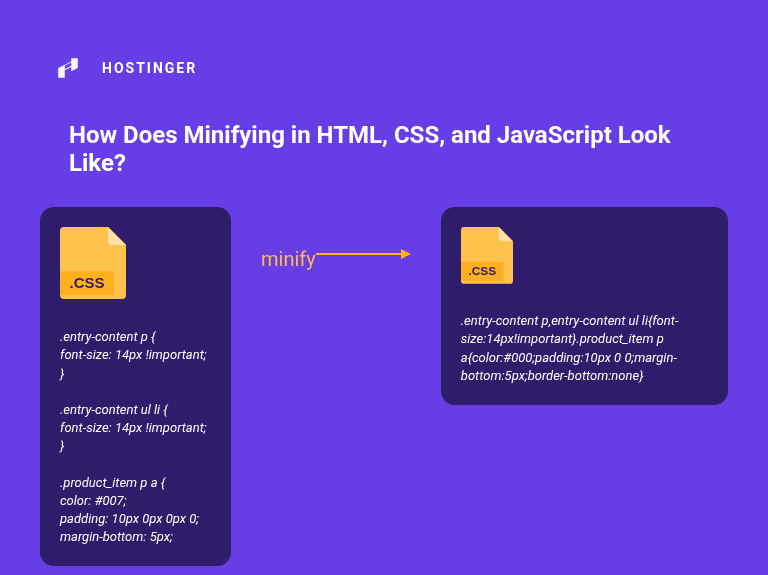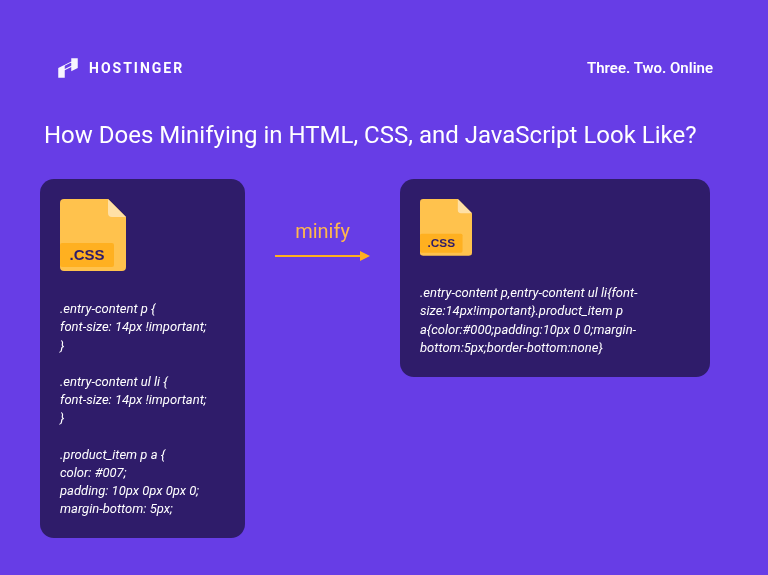--- a/index.html
+++ b/index.html
@@ -12,38 +12,38 @@
   }
   .header {
     display: flex;
     justify-content: space-between;
     align-items: center;
     padding: 55px 55px 0 55px;
   }
   .logo {
     display: flex;
     align-items: center;
-    gap: 8px;
+    gap: 21px;
     color: #fff;
   }
   .logo-text {
     font-weight: 700;
     letter-spacing: 2px;
     font-size: 14px;
   }
   .tagline {
     color: #fff;
     font-weight: 600;
     font-size: 15px;
   }
   .title {
     color: #fff;
-    font-weight: 400;
+    font-weight: 700;
     font-size: 24px;
-    padding: 40px 55px 30px 44px;
+    padding: 40px 55px 30px 69px;
   }
   .main {
     display: flex;
     align-items: flex-start;
     padding: 0 40px;
     gap: 30px;
   }
   .card {
     background: #2f1c6a;
     border-radius: 14px;
@@ -65,22 +65,21 @@
     margin-bottom: 20px;
   }
   .code {
     font-family: inherit;
     white-space: pre-wrap;
     word-break: break-word;
     font-style: italic;
   }
   .arrow-col {
     display: flex;
-    flex-direction: column;
-    align-items: center;
+    flex-direction: row;
     padding-top: 40px;
   }
   .arrow-label {
     color: #ffb84d;
     font-size: 20px;
     margin-bottom: 6px;
   }
   .arrow {
     width: 95px;
     height: 14px;
@@ -89,21 +88,20 @@
 </head>
 <body>
 
 <div class="header">
   <div class="logo">
     <svg width="26" height="26" viewBox="0 0 24 24" fill="#fff">
       <path d="M3 3h6v7l6-3V3h6v9l-6 3v-4l-6 3v7H3v-9l6-3v4l6-3V6L9 9V3z" opacity="0.95"></path>
     </svg>
     <span class="logo-text">HOSTINGER</span>
   </div>
-  <div class="tagline">Three. Two. Online</div>
 </div>
 
 <h1 class="title">How Does Minifying in HTML, CSS, and JavaScript Look Like?</h1>
 
 <div class="main">
 
   <div class="card card-left">
     <svg class="file-icon" width="66" height="76" viewBox="0 0 66 76">
       <path d="M0 4 a4 4 0 0 1 4-4 h44 l18 18 v50 a4 4 0 0 1-4 4 H4 a4 4 0 0 1-4-4 Z" fill="#ffc24d"></path>
       <path d="M48 0 l18 18 h-14 a4 4 0 0 1-4-4 Z" fill="#ffe0a6"></path>

